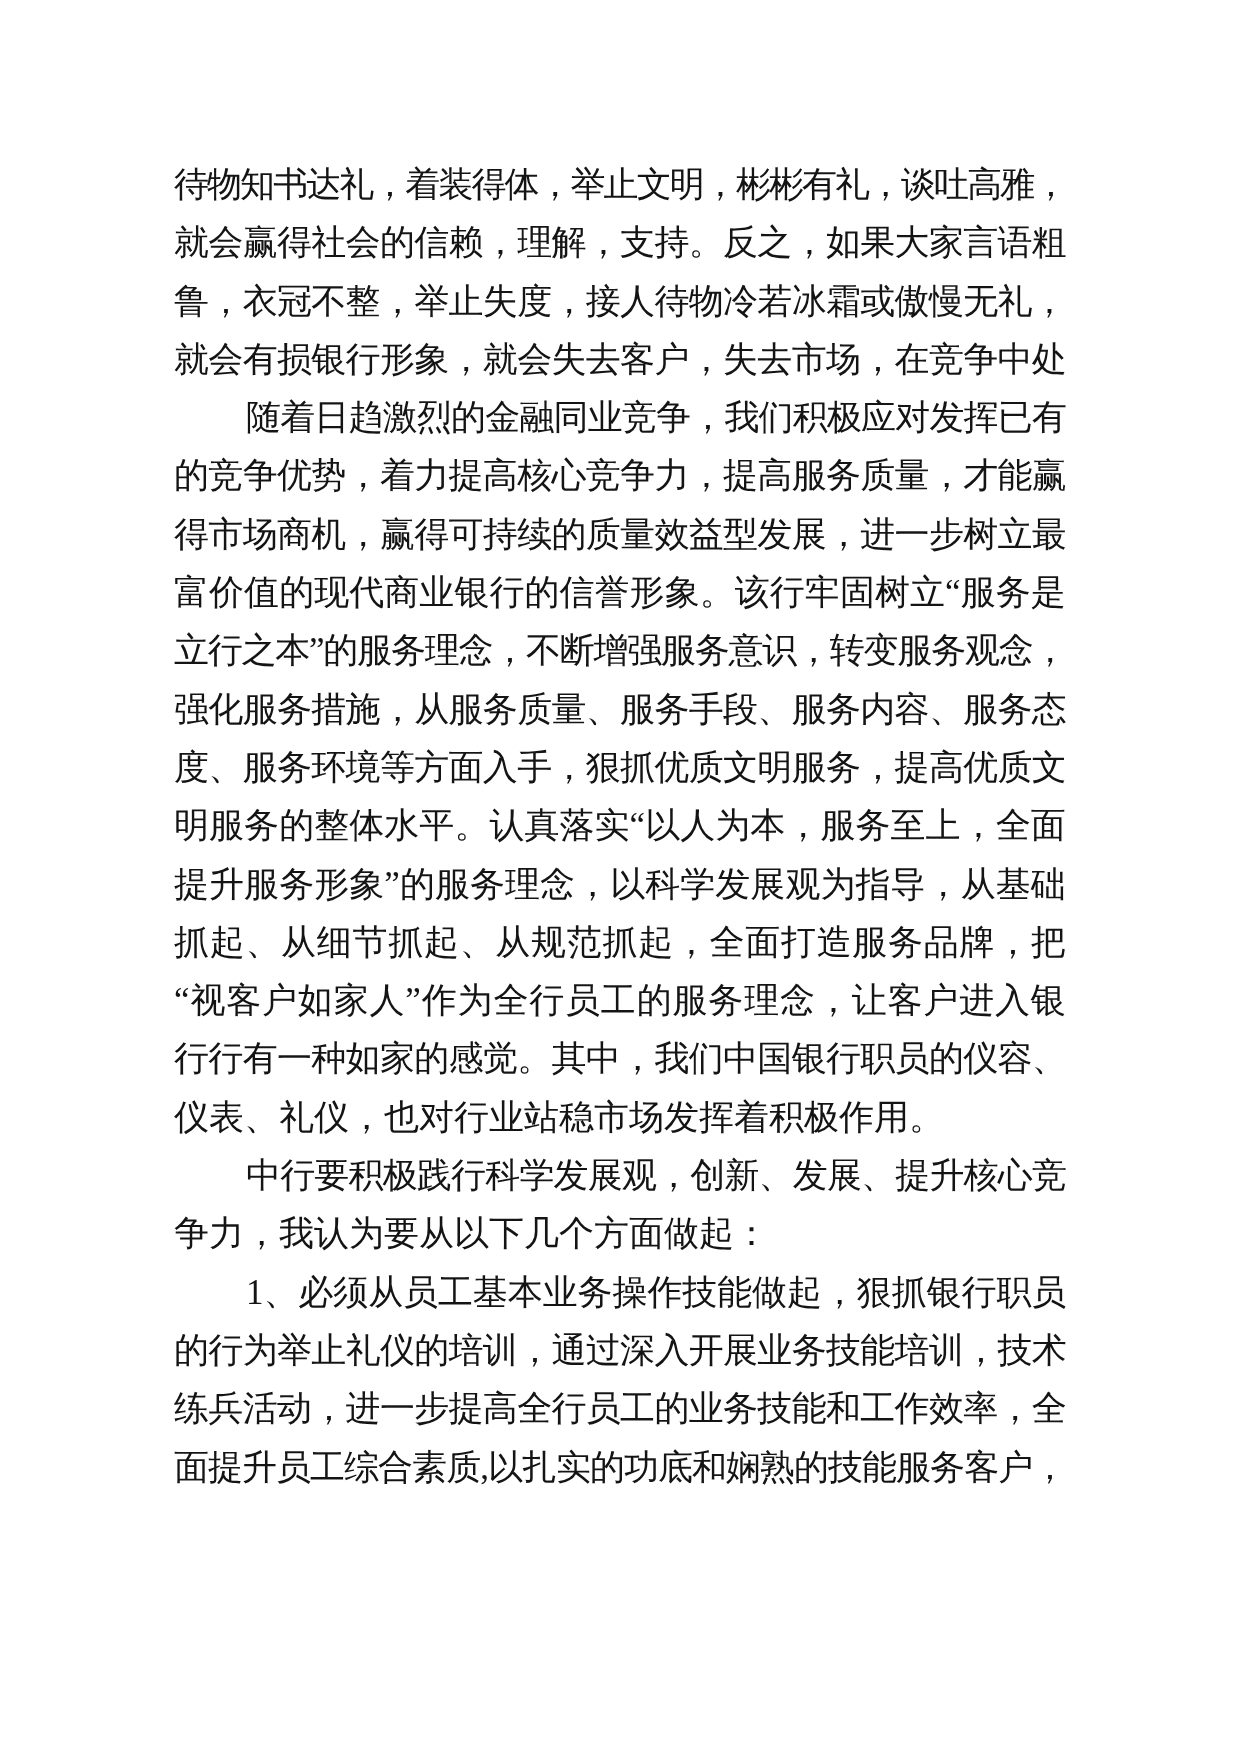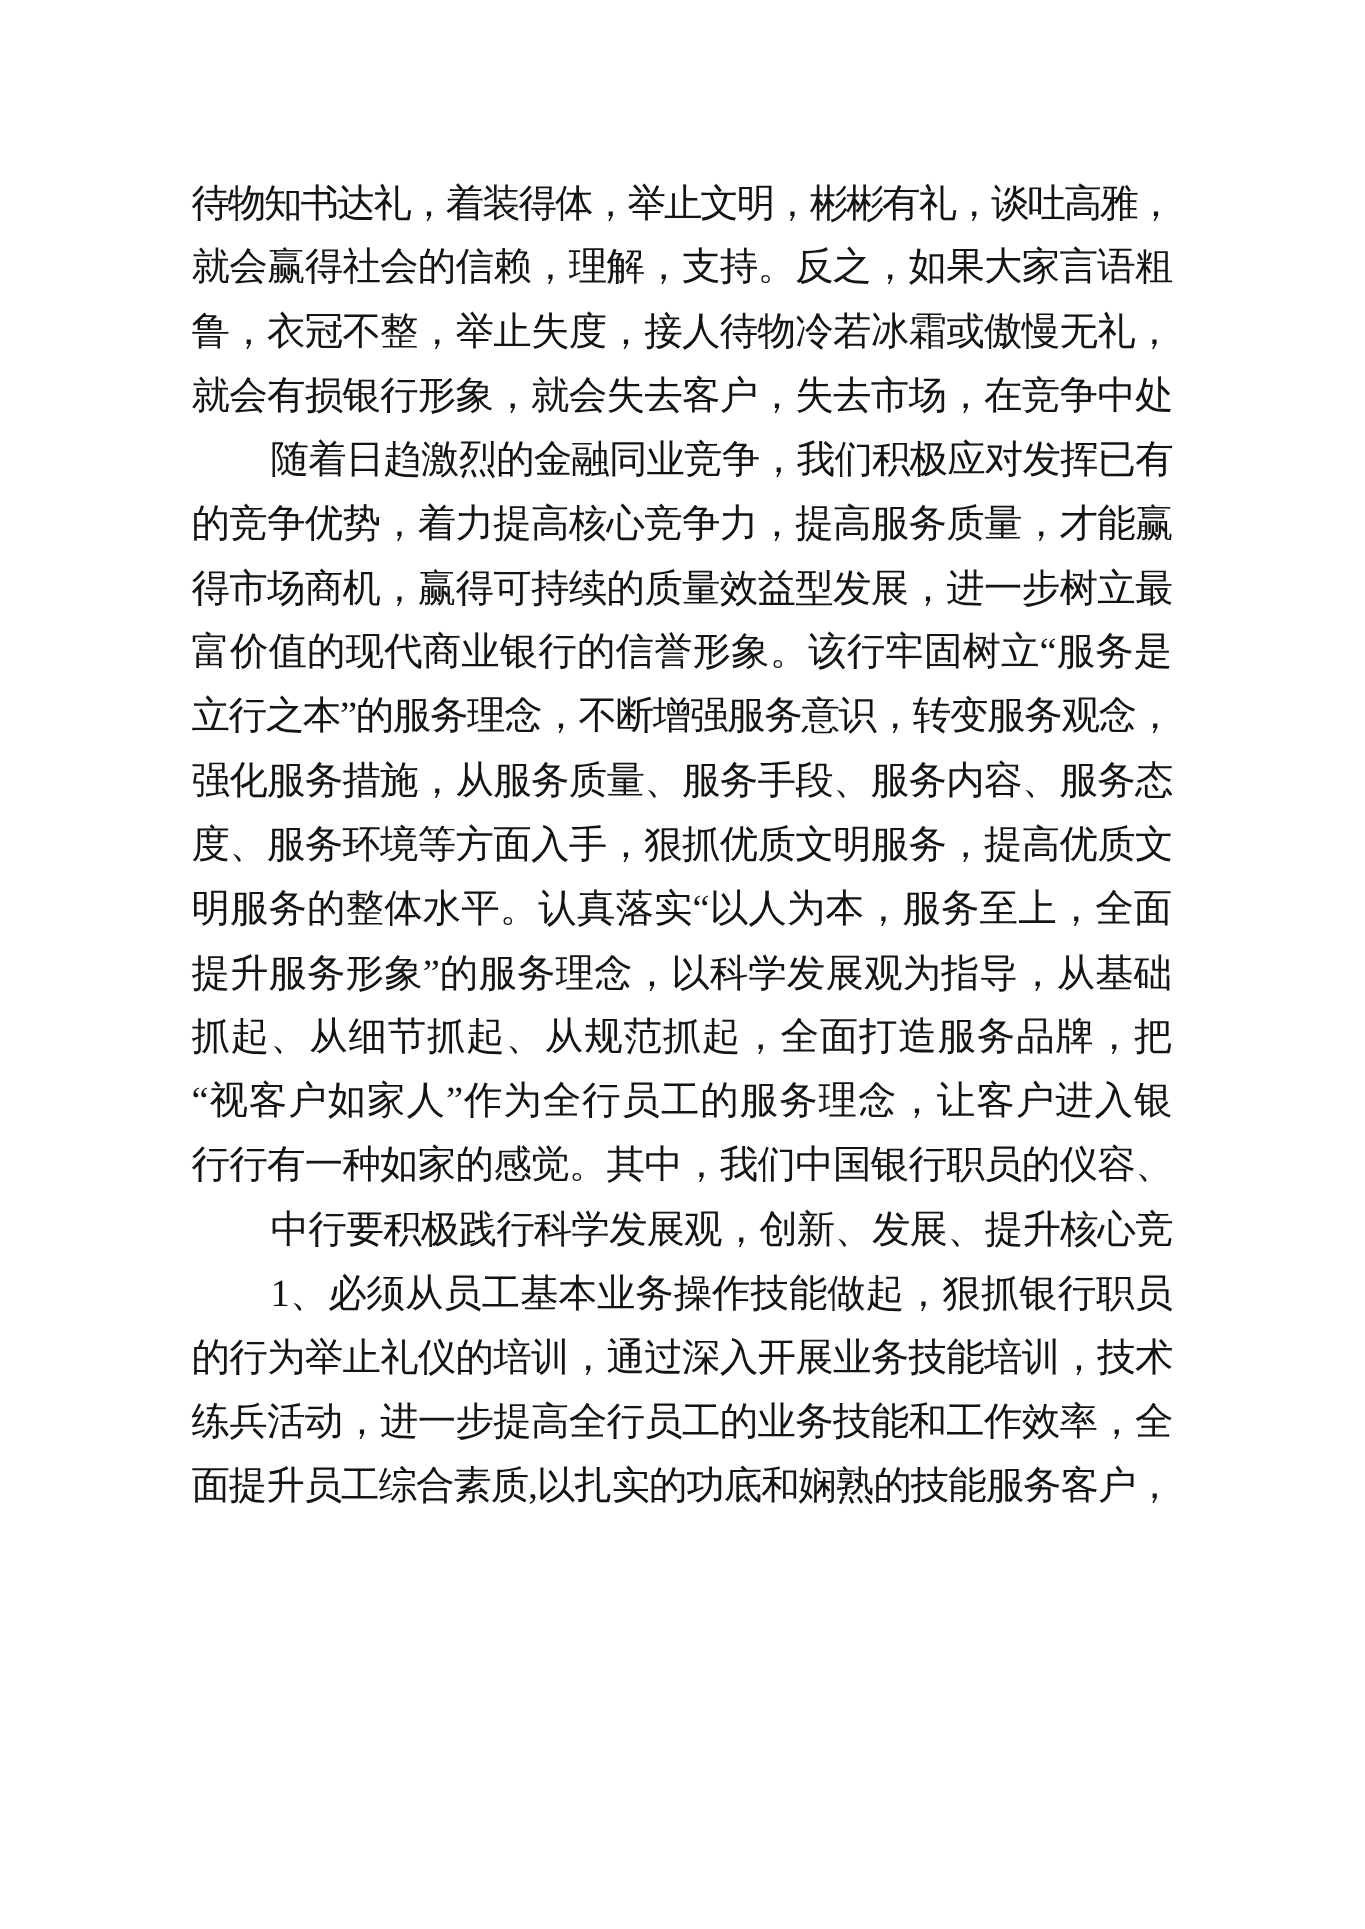--- a/index.html
+++ b/index.html
@@ -481,20 +481,21 @@
         <span>国</span>
         <span>银</span>
         <span>行</span>
         <span>职</span>
         <span>员</span>
         <span>的</span>
         <span>仪</span>
         <span>容</span>
         <span>、</span>
       </div>
+    <div class="line">仪表、礼仪，也对行业站稳市场发挥着积极作用。</div>
     <div class="line jst ind flex" style="letter-spacing: -0.833333px;">
         <span class="spacer"></span>
         <span>中</span>
         <span>行</span>
         <span>要</span>
         <span>积</span>
         <span>极</span>
         <span>践</span>
         <span>行</span>
         <span>科</span>
@@ -508,20 +509,21 @@
         <span>、</span>
         <span>发</span>
         <span>展</span>
         <span>、</span>
         <span>提</span>
         <span>升</span>
         <span>核</span>
         <span>心</span>
         <span>竞</span>
       </div>
+    <div class="line">争力，我认为要从以下几个方面做起：</div>
     <div class="line jst ind flex" style="letter-spacing: -0.104167px;">
         <span class="spacer"></span>
         <span>1</span>
         <span>、</span>
         <span>必</span>
         <span>须</span>
         <span>从</span>
         <span>员</span>
         <span>工</span>
         <span>基</span>

